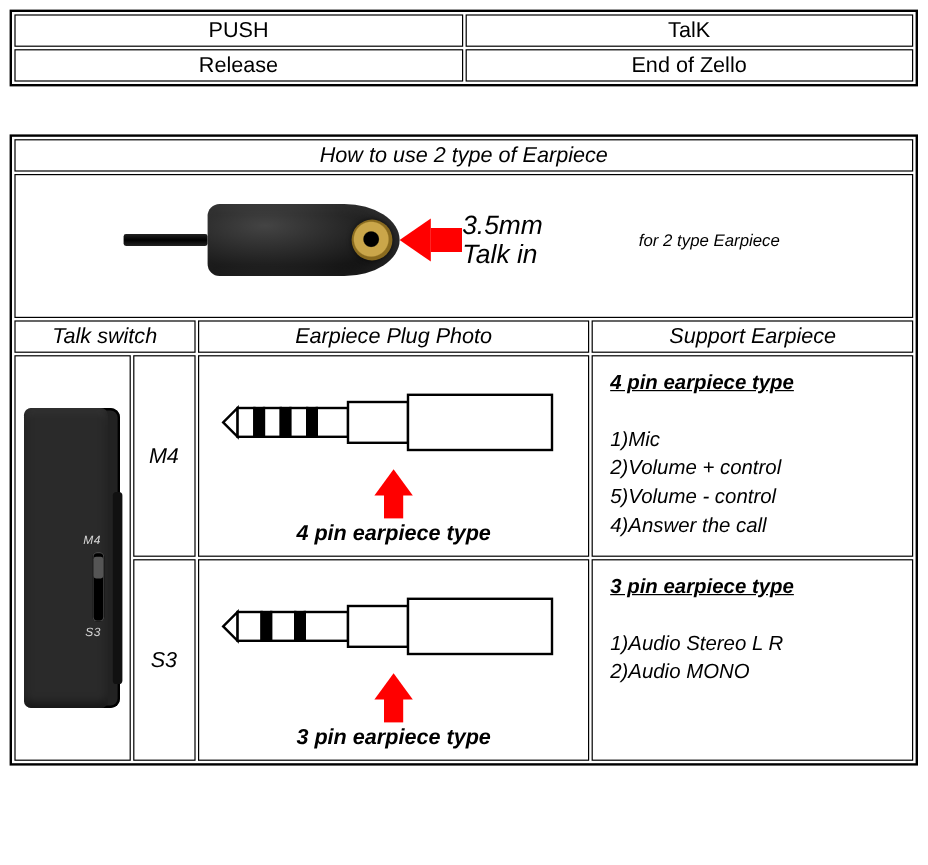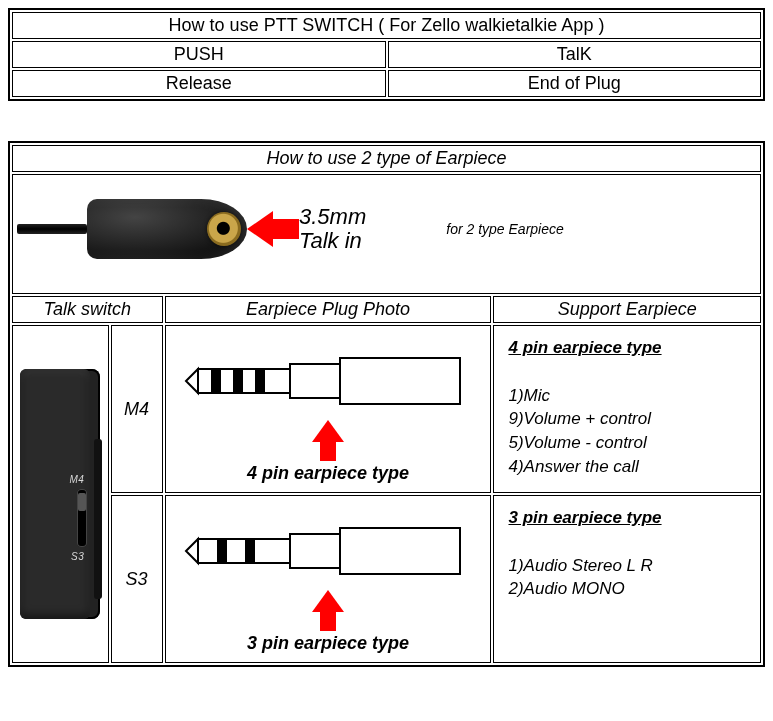--- a/index.html
+++ b/index.html
@@ -100,21 +100,21 @@
     position: absolute;
     left: 1px; top: 4px;
     width: 8px; height: 18px;
     background: #555;
     border-radius: 2px;
   }
   
   .jack-row {
     display: flex;
     align-items: center;
-    justify-content: flex-start;
+    justify-content: center;
     gap: 0;
     padding: 20px 0 30px 0;
   }
   .jack-body {
     display: flex;
     align-items: center;
   }
   .cable {
     width: 70px; height: 10px;
     background: linear-gradient(#222,#000,#222);
@@ -158,30 +158,27 @@
     padding: 0 20px;
   }
   
   .plug-svg { width: 300px; height: 90px; }
 </style>
 </head>
 <body>
 
 <table>
   <tbody>
-      <tr>
-    <td colspan="2">How to use PTT SWITCH  ( For  Zello walkietalkie App )</td>
-  </tr>
   <tr>
     <td style="width:50%">PUSH</td>
     <td>TalK</td>
   </tr>
   <tr>
     <td>Release</td>
-    <td>End of Plug</td>
+    <td>End of Zello</td>
   </tr>
 </tbody>
   </table>
 
 <table class="sec2">
   <tbody>
       <tr>
     <td colspan="4">How to use 2 type of Earpiece</td>
   </tr>
   <tr>
@@ -244,21 +241,21 @@
         </svg>
         <div class="arrow-up"></div>
         <div class="arrow-stem"></div>
         <div class="caption">4 pin  earpiece type</div>
       </div>
     </td>
     <td class="support-cell">
       <div class="bold-under">4 pin  earpiece type</div>
       <br>
       <div>1)Mic</div>
-      <div>9)Volume + control</div>
+      <div>2)Volume + control</div>
       <div>5)Volume -  control</div>
       <div>4)Answer the call</div>
     </td>
   </tr>
 
   <tr>
     <td>S3</td>
     <td class="photo-cell">
       <div class="plug-wrap">
         <svg class="plug-svg" viewBox="0 0 300 90">

